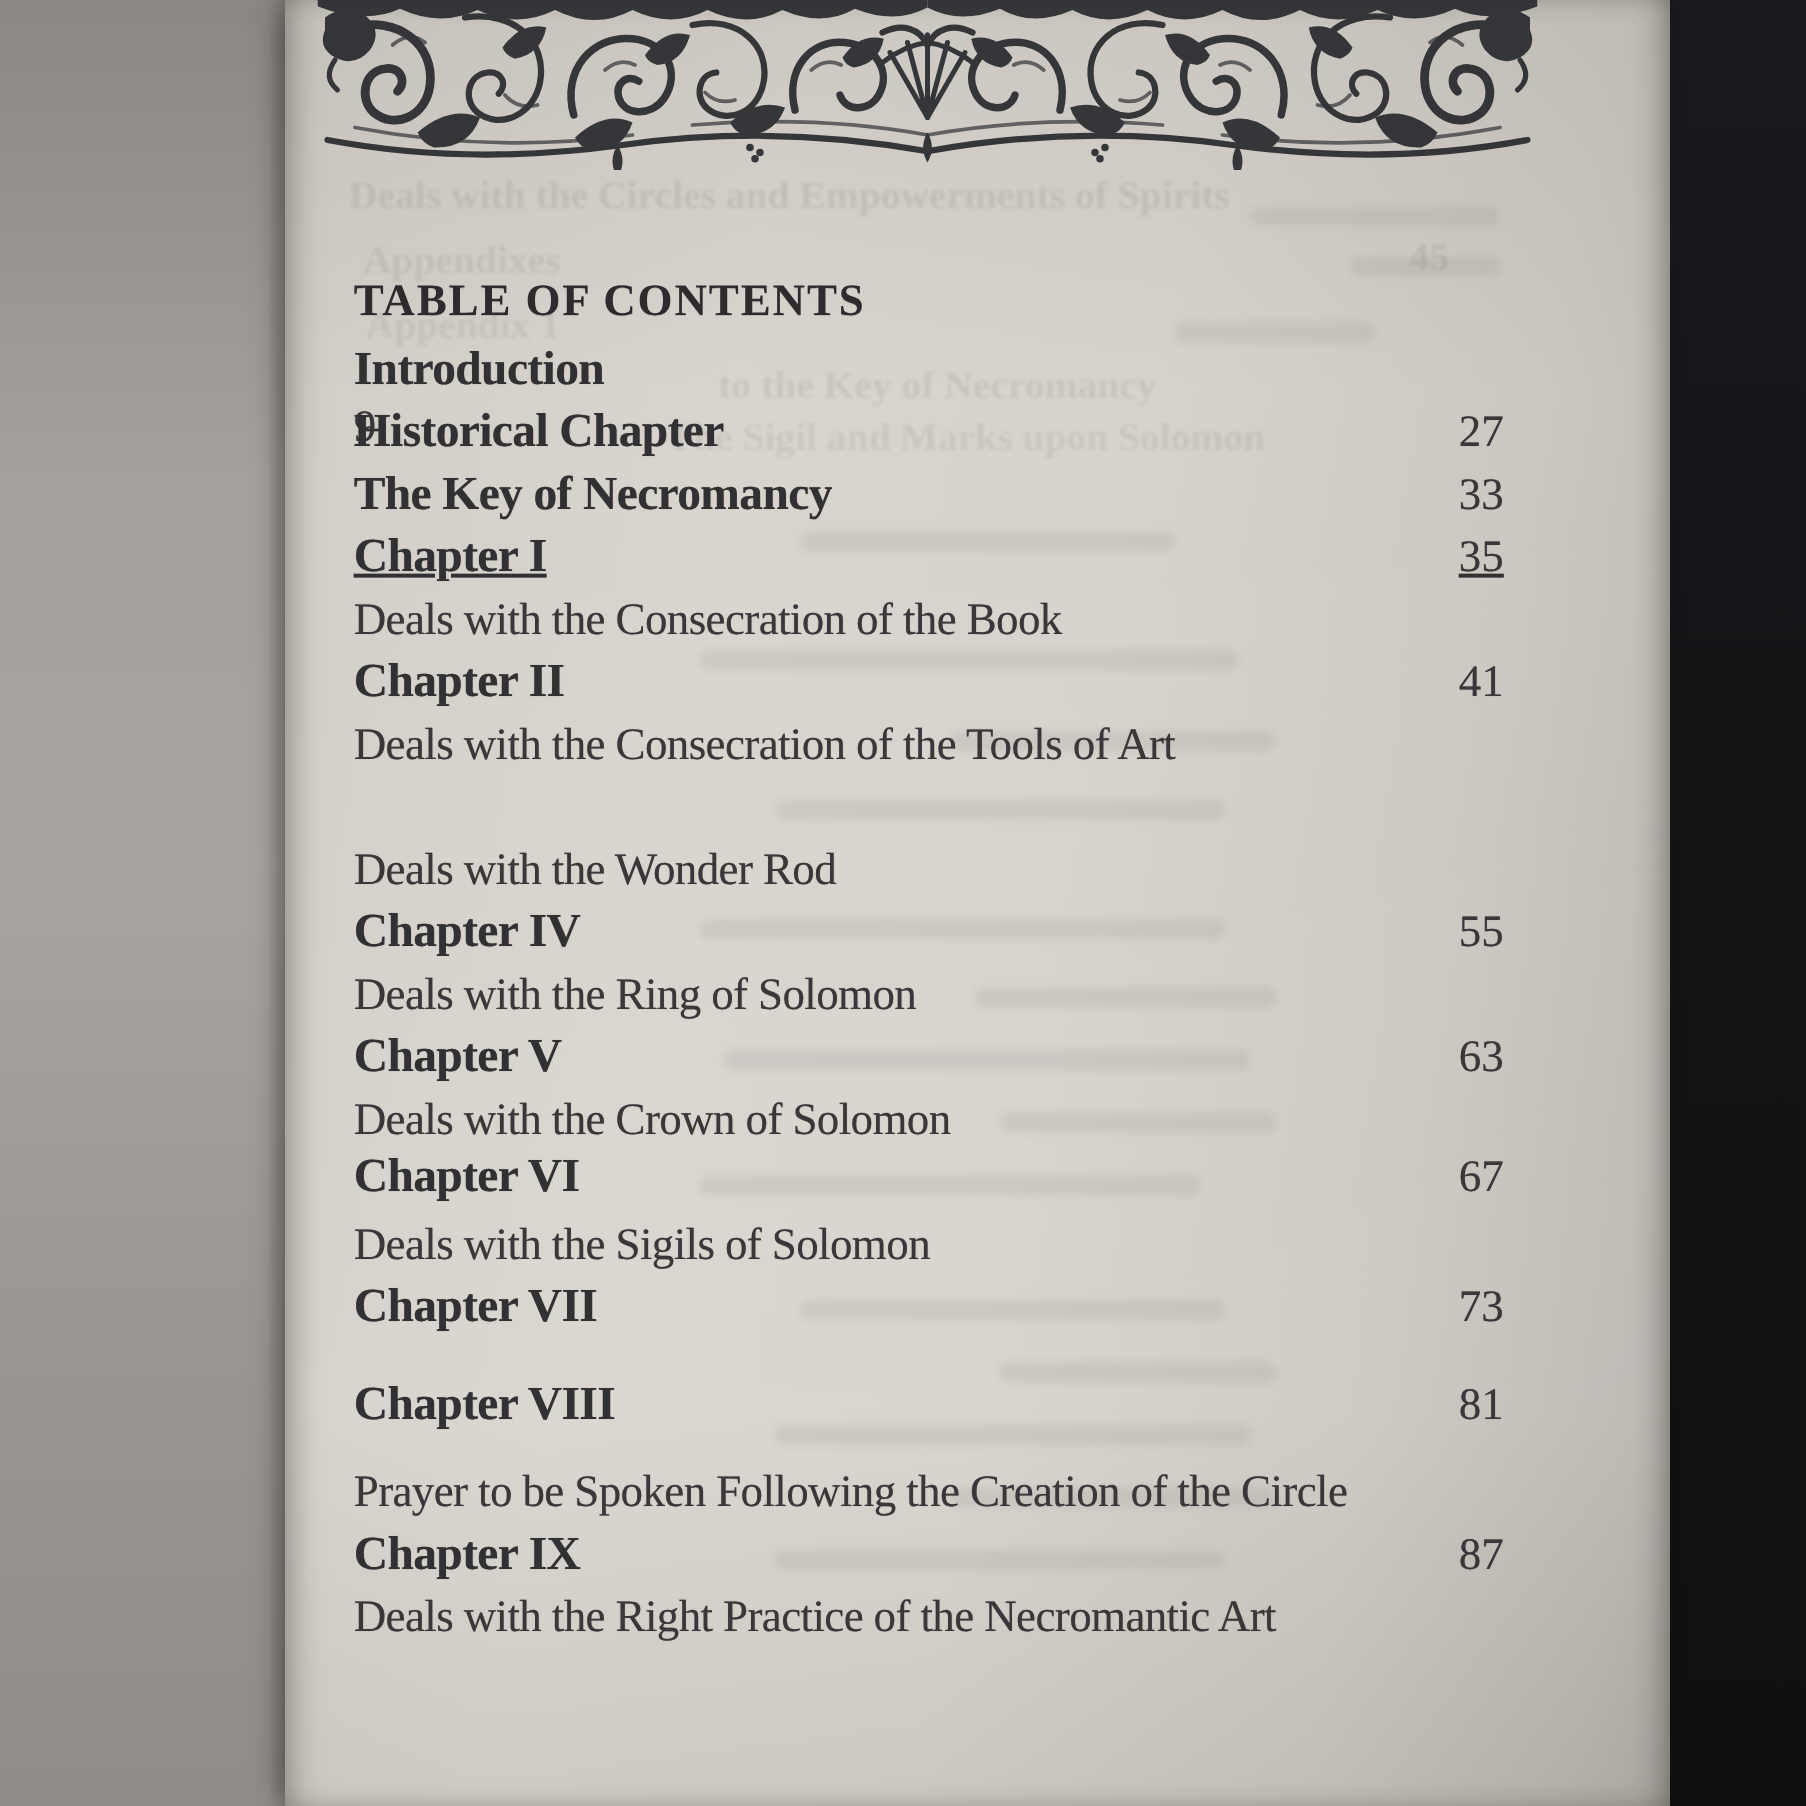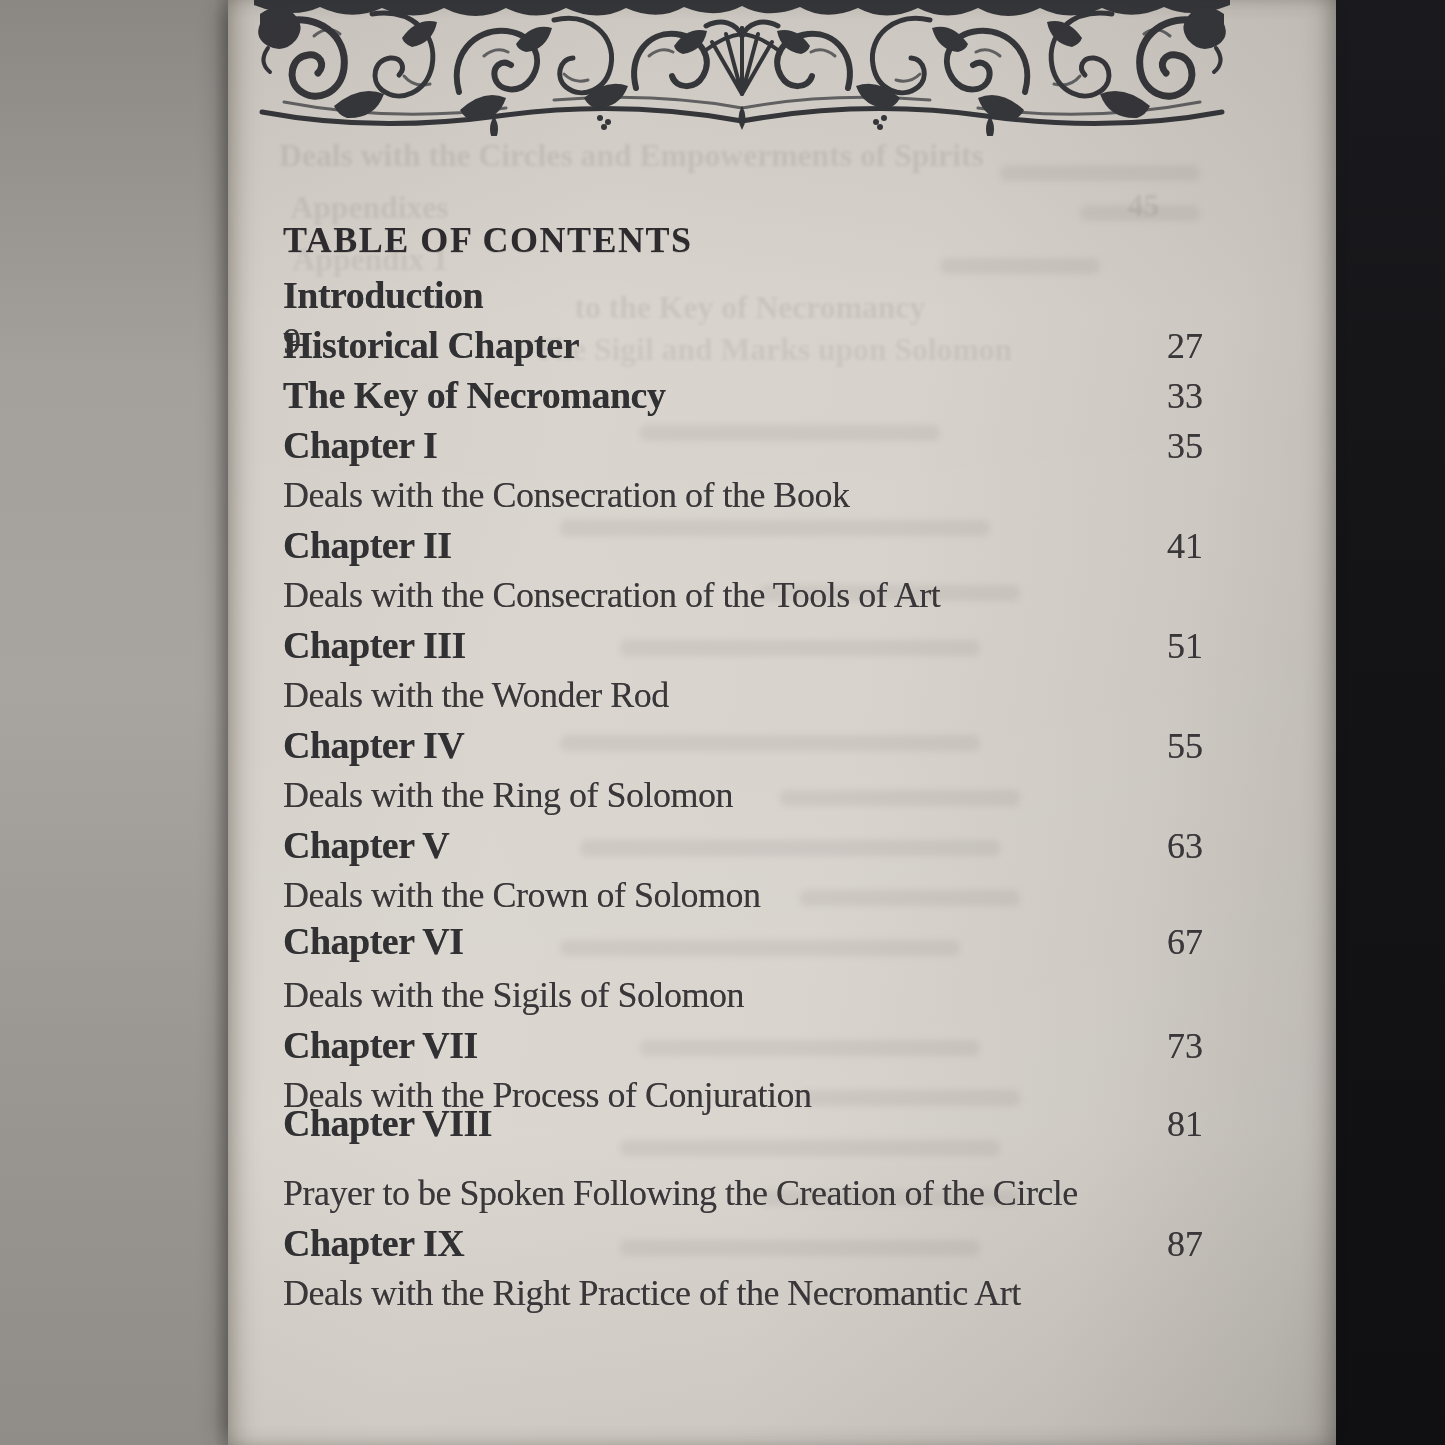--- a/index.html
+++ b/index.html
@@ -151,36 +151,32 @@
   </div>
   <div class="trow" style="top:322px;">
     <span>Historical Chapter</span>
     <span class="pgnum">27</span>
   </div>
   <div class="trow" style="top:372px;">
     <span>The Key of Necromancy</span>
     <span class="pgnum">33</span>
   </div>
 
-  <div class="trow" style="top:422px;">
+  <div class="trow" style="top:422px;text-decoration:underline;">
     <span>Chapter I</span>
     <span class="pgnum">35</span>
   </div>
   <div class="drow" style="top:472px;">Deals with the Consecration of the Book</div>
 
   <div class="trow" style="top:522px;">
     <span>Chapter II</span>
     <span class="pgnum">41</span>
   </div>
   <div class="drow" style="top:572px;">Deals with the Consecration of the Tools of Art</div>
 
-  <div class="trow" style="top:622px;">
-    <span>Chapter III</span>
-    <span class="pgnum">51</span>
-  </div>
   <div class="drow" style="top:672px;">Deals with the Wonder Rod</div>
 
   <div class="trow" style="top:722px;">
     <span>Chapter IV</span>
     <span class="pgnum">55</span>
   </div>
   <div class="drow" style="top:772px;">Deals with the Ring of Solomon</div>
 
   <div class="trow" style="top:822px;">
     <span>Chapter V</span>
@@ -191,21 +187,20 @@
   <div class="trow" style="top:918px;">
     <span>Chapter VI</span>
     <span class="pgnum">67</span>
   </div>
   <div class="drow" style="top:972px;">Deals with the Sigils of Solomon</div>
 
   <div class="trow" style="top:1022px;">
     <span>Chapter VII</span>
     <span class="pgnum">73</span>
   </div>
-  <div class="drow" style="top:1072px;">Deals with the Process of Conjuration</div>
 
   <div class="trow" style="top:1088px;margin-top:12px;">
     <span>Chapter VIII</span>
     <span class="pgnum">81</span>
   </div>
   <div class="drow" style="top:1170px;">Prayer to be Spoken Following the Creation of the Circle</div>
 
   <div class="trow" style="top:1220px;">
     <span>Chapter IX</span>
     <span class="pgnum">87</span>

